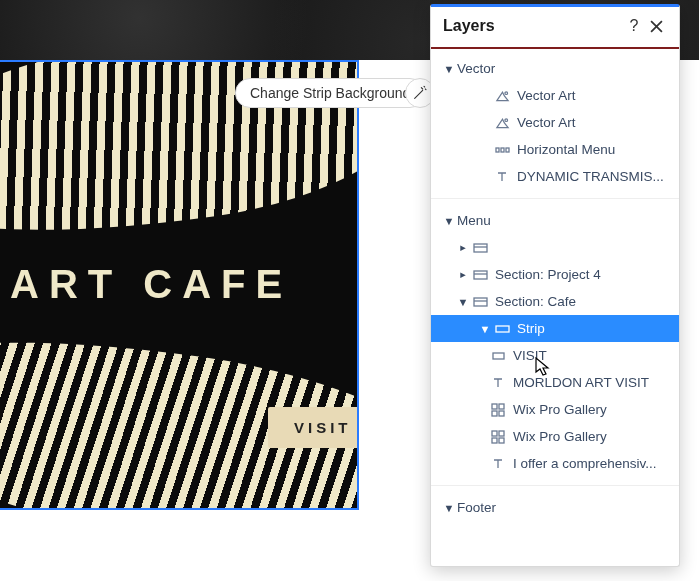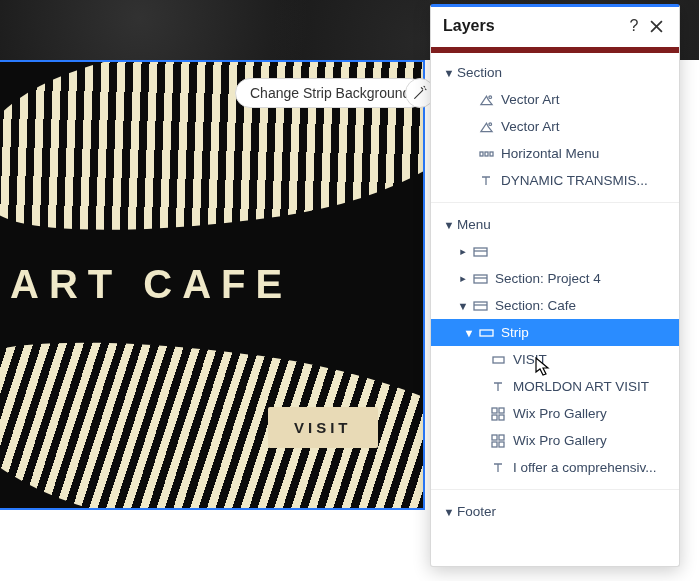--- a/index.html
+++ b/index.html
@@ -7,21 +7,21 @@
   body { position: relative; background: #fff; }
 
   
   .canvas-wrap { position: absolute; left: 0; top: 0; width: 699px; height: 581px; }
   .top-texture { position: absolute; left: 0; top: 0; width: 699px; height: 60px; background: #1a1a1a; }
   .top-texture::before { content:""; position:absolute; inset:0; background:
     radial-gradient(circle at 20% 30%, rgba(120,120,120,0.25), transparent 30%),
     radial-gradient(circle at 60% 70%, rgba(80,80,80,0.25), transparent 35%),
     radial-gradient(circle at 85% 20%, rgba(100,100,100,0.2), transparent 30%);
   }
-  .strip-frame { position: absolute; left: 0; top: 60px; width: 425px; height: 450px; background: #0b0b0b; border: 2px solid #2a7bff; border-left: none; overflow: hidden; }
+  .strip-frame { position: absolute; left: 0; top: 60px; width: 359px; height: 450px; background: #0b0b0b; border: 2px solid #2a7bff; border-left: none; overflow: hidden; }
   .strip-frame .wave-top { position:absolute; top:-20px; right:-60px; width:500px; height:180px; }
   .strip-frame .wave-bot { position:absolute; bottom:-25px; right:-90px; width:560px; height:180px; }
   .title-text {
     position: absolute; left: 10px; top: 200px;
     color: #efe8c8; font-weight: 800; letter-spacing: 10px;
     font-size: 40px; font-family: Arial, sans-serif;
   }
   .visit-btn {
     position: absolute; left: 268px; top: 345px;
     background: #e8dab6; color: #222; border: none;
@@ -51,37 +51,37 @@
   .panel {
     position: absolute; right: 19px; top: 4px;
     width: 250px; height: 563px;
     background: #fff; border: 1px solid #d9d9d9; border-radius: 3px;
     box-shadow: 0 4px 18px rgba(0,0,0,0.2);
     border-top: 3px solid #2a7bff;
     display: flex; flex-direction: column;
   }
   .panel-head {
     display: flex; align-items: center; padding: 8px 12px 10px 12px;
-    border-bottom: 6px solid #7f1d1d;
+    border-bottom: 2px solid #7f1d1d;
   }
   .panel-title { font-weight: 700; font-size: 16px; color: #1a1a1a; flex: 1; }
   .head-btn { width: 22px; height: 22px; display:flex; align-items:center; justify-content:center; color:#333; cursor:pointer; border:none; background:none; font-size:16px; }
   .panel-body { flex:1; overflow:hidden; padding-top:6px; font-size: 13.5px; color:#3a4a63; }
   .row { display:flex; align-items:center; height:27px; padding: 0 10px 0 10px; white-space:nowrap; cursor:pointer; }
   .row.selected { background:#2a8cff; color:#fff; }
   .row.selected .ico svg { stroke:#fff; fill:none; }
   .caret { width:12px; text-align:center; font-size:11px; margin-right:2px; user-select:none; }
   .caret.blank { visibility:hidden; }
   .ico { width:18px; height:16px; display:flex; align-items:center; justify-content:center; margin-right:6px; }
   .ico svg { stroke:#6b7a92; fill:none; stroke-width:1.3; }
   .group-title { font-size: 13.5px; color:#3a4a63; }
   .sep-line { height:1px; background:#eee; margin: 8px 0; }
   .indent-0 { padding-left: 12px; }
   .indent-1 { padding-left: 26px; }
-  .indent-2 { padding-left: 32px; }
+  .indent-2 { padding-left: 48px; }
   .indent-3 { padding-left: 44px; }
   .cursor-img { position:absolute; pointer-events:none; }
 </style>
 </head>
 <body>
 
 <div class="canvas-wrap">
   <div class="top-texture"></div>
 
   <div class="strip-frame">
@@ -109,21 +109,21 @@
       <svg width="13" height="13" viewBox="0 0 12 12">
           <path d="M1 1 L11 11 M11 1 L1 11" stroke="#333" stroke-width="1.6"></path>
         </svg>
     </button>
   </div>
 
   <div class="panel-body">
 
     <div class="row indent-0">
       <span class="caret">▼</span>
-      <span class="group-title">Section</span>
+      <span class="group-title">Vector</span>
     </div>
     <div class="row indent-2">
       <span class="caret blank">▸</span>
       <span class="ico">
           <svg width="15" height="14" viewBox="0 0 16 14">
             <path d="M2 12 L8 3 L10 7 L14 12 Z"></path>
             <circle cx="12" cy="4" r="1.4"></circle>
           </svg>
         </span>
       <span>Vector Art</span>

